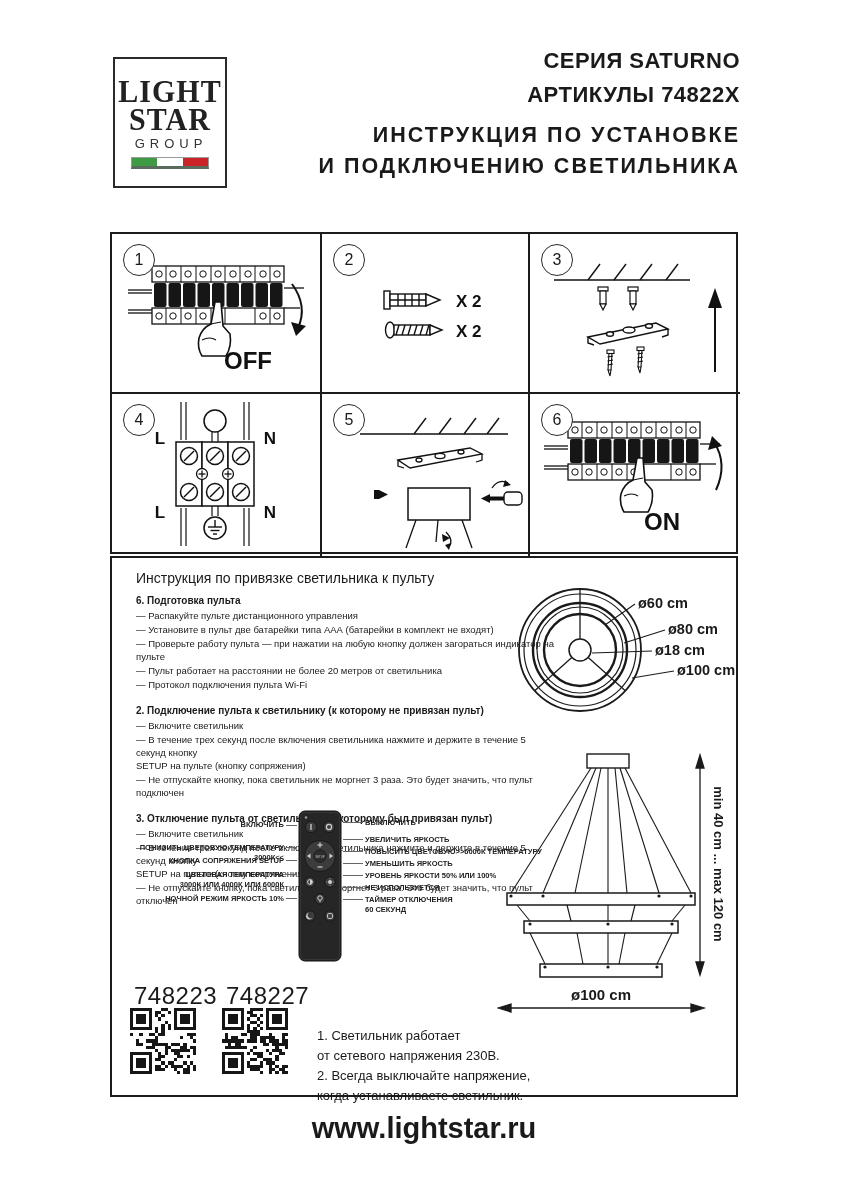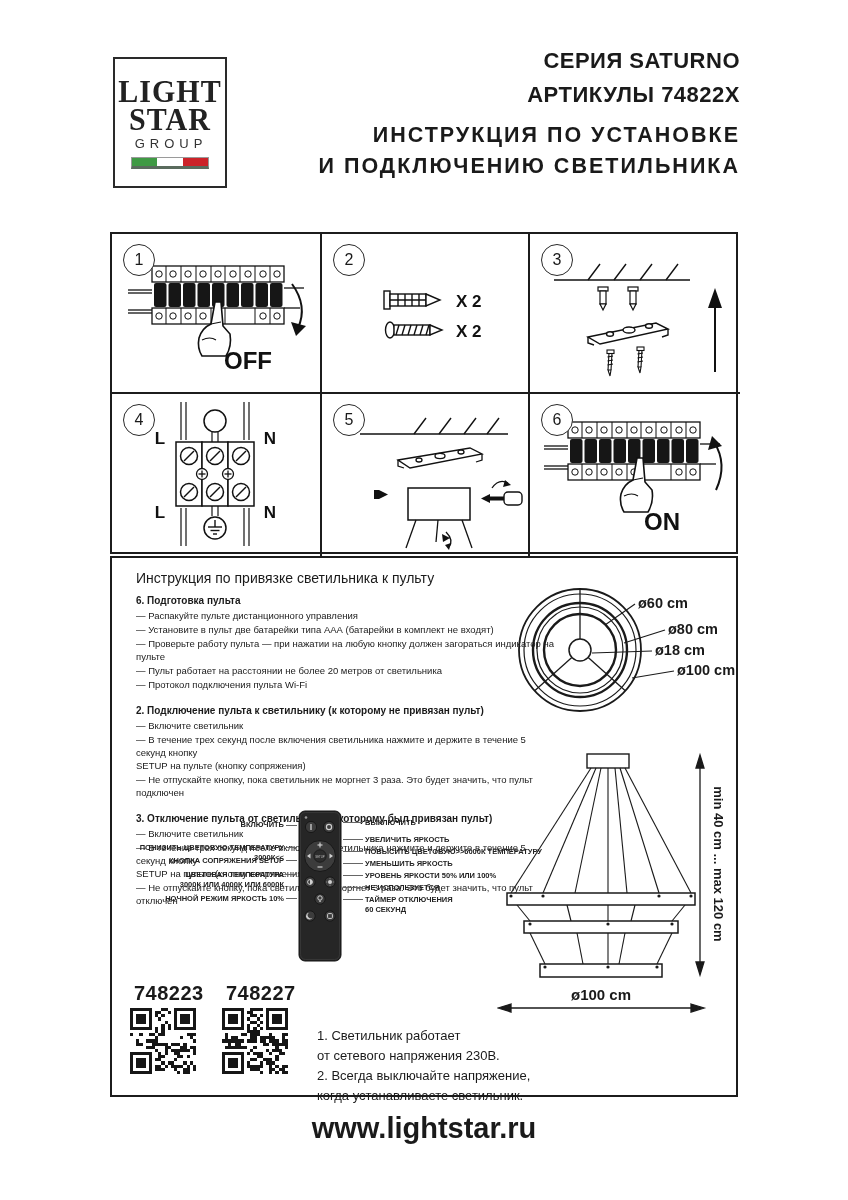--- a/index.html
+++ b/index.html
@@ -31,21 +31,21 @@
   .pair-col{position:absolute;left:24px;top:12px;width:422px;}
   .pair-title{font-size:14px;font-weight:normal;margin-bottom:7px;}
   .sec-h{font-size:10px;font-weight:bold;margin:9px 0 3px 0;}
   .b{font-size:9.5px;line-height:13px;margin-bottom:1px;white-space:pre-line;}
   
   .rlbl{position:absolute;font-size:7.5px;font-weight:bold;line-height:9.5px;color:#222;}
   .rlbl.left{left:0;width:172px;text-align:right;}
   .rlbl.right{left:253px;width:210px;text-align:left;}
   .cline{position:absolute;height:1px;background:#666;}
   
-  .qr-num{position:absolute;font-size:20px;font-weight:bold;letter-spacing:.5px;}
+  .qr-num{position:absolute;font-size:24px;font-weight:normal;letter-spacing:.5px;}
   .qr-box{position:absolute;width:66px;height:66px;}
   .qr-box svg{width:100%;height:100%;shape-rendering:crispEdges;}
   .notes{position:absolute;left:205px;top:468px;font-size:13px;line-height:20px;}
   
   .footer{position:absolute;left:0;top:1112px;width:100%;text-align:center;font-size:29px;font-weight:bold;}
   .remote-wrap{position:absolute;left:186px;top:252px;width:44px;height:152px;}
 </style>
 </head>
 <body>
 

